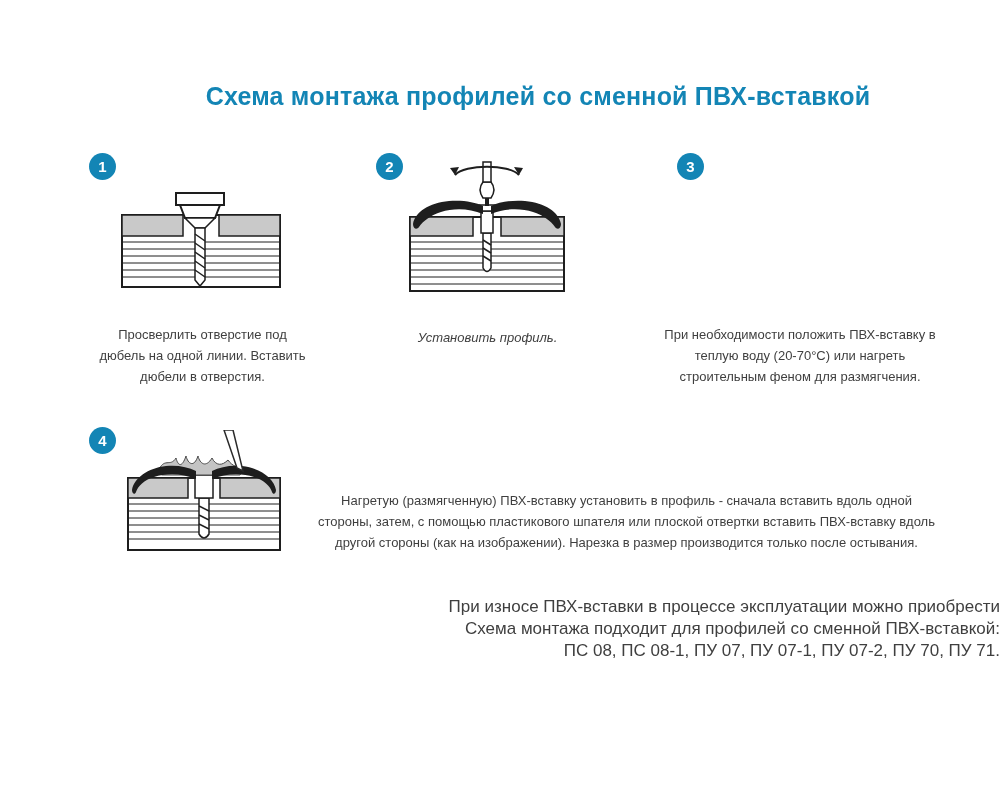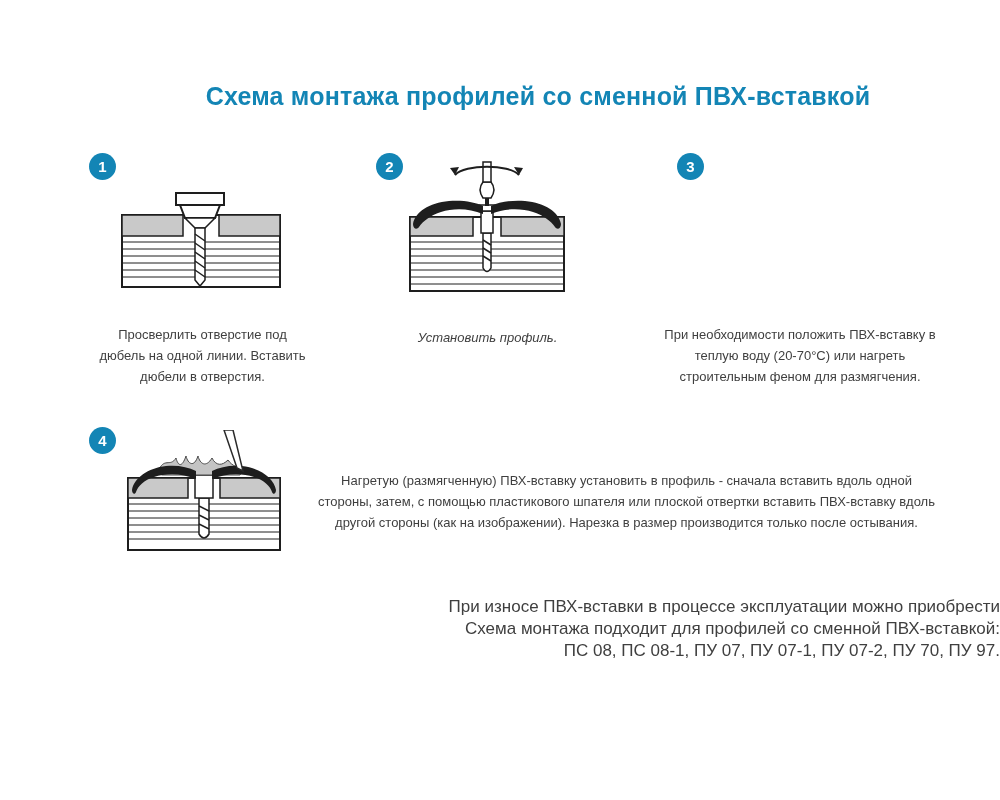--- a/index.html
+++ b/index.html
@@ -138,21 +138,21 @@
 
       <path d="M50,42 C56,26 62,38 68,28 C70,36 74,38 78,26 C80,34 86,38 90,26 C92,34 98,38 104,28 C108,36 114,36 120,30 C124,36 130,38 136,38 L132,45 L54,45 Z" fill="#c4c4c4" stroke="#4a4a4a" stroke-width="1"></path>
 
       <path d="M24,60 C26,48 40,38 58,36 C70,35 80,37 88,41 L88,49 C74,43 58,43 46,47 C36,50 30,56 28,62 C27,65 24,64 24,60 Z" fill="#1e1e1e"></path>
       <path d="M168,60 C166,48 152,38 134,36 C122,35 112,37 104,41 L104,49 C118,43 134,43 146,47 C156,50 162,56 164,62 C165,65 168,64 168,60 Z" fill="#1e1e1e"></path>
 
       <path d="M116,0 L129,38 L135,41 L125,0 Z" fill="#ffffff" stroke="#2a2a2a" stroke-width="1.5"></path>
     </svg>
   </div>
 
-  <p class="cap" style="left:314px; top:470px; width:625px;">Нагретую (размягченную) ПВХ-вставку установить в профиль - сначала вставить вдоль одной стороны, затем, с помощью пластикового шпателя или плоской отвертки вставить ПВХ-вставку вдоль другой стороны (как на изображении). Нарезка в размер производится только после остывания.</p>
+  <p class="cap" style="left:314px; top:490px; width:625px;">Нагретую (размягченную) ПВХ-вставку установить в профиль - сначала вставить вдоль одной стороны, затем, с помощью пластикового шпателя или плоской отвертки вставить ПВХ-вставку вдоль другой стороны (как на изображении). Нарезка в размер производится только после остывания.</p>
 
   <div class="footer">
     <div>При износе ПВХ-вставки в процессе эксплуатации можно приобрести</div>
     <div>Схема монтажа подходит для профилей со сменной ПВХ-вставкой:</div>
-    <div>ПС 08, ПС 08-1, ПУ 07, ПУ 07-1, ПУ 07-2, ПУ 70, ПУ 97.</div>
+    <div>ПС 08, ПС 08-1, ПУ 07, ПУ 07-1, ПУ 07-2, ПУ 70, ПУ 71.</div>
   </div>
 
 </div>
 
 </body></html>

